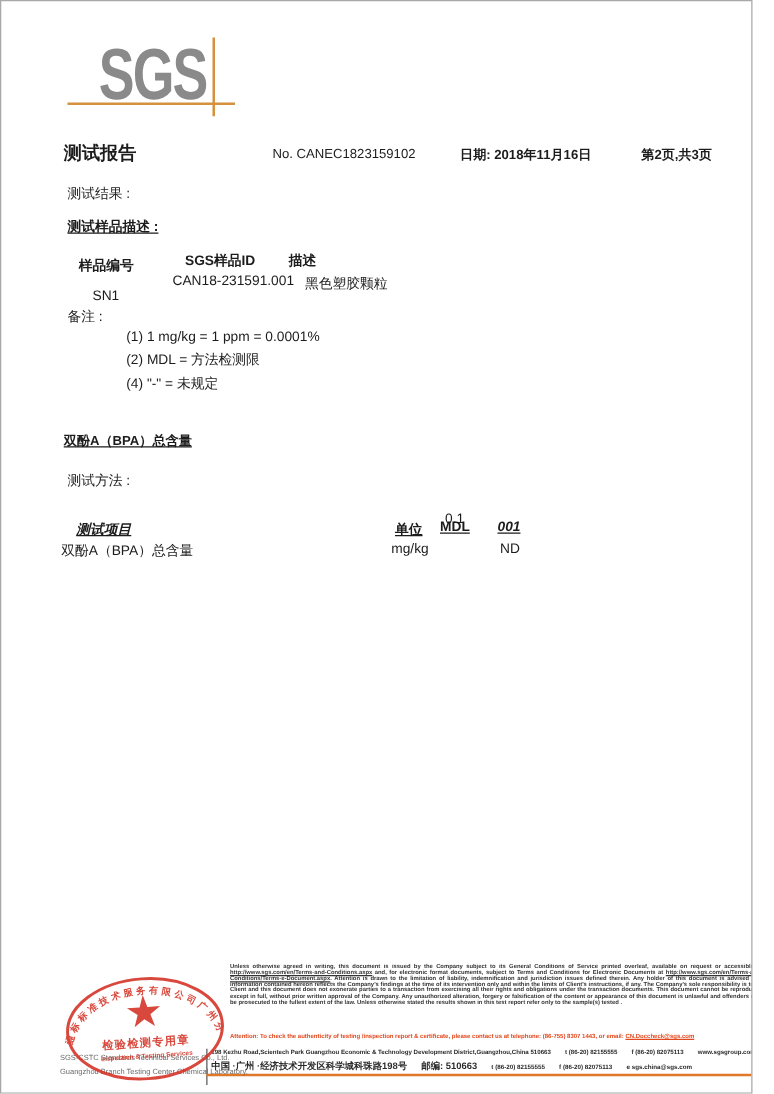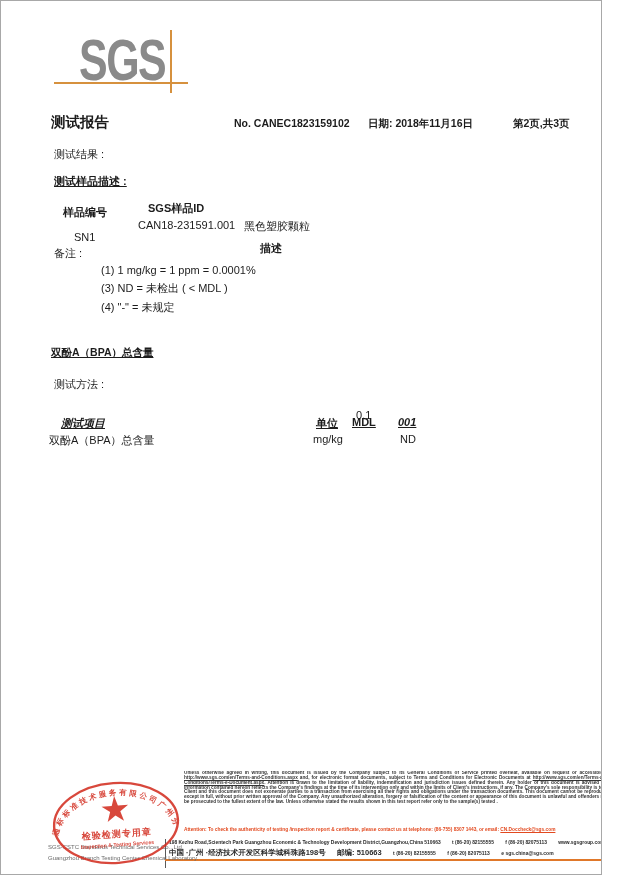--- a/index.html
+++ b/index.html
@@ -11,29 +11,29 @@
   .abs{position:absolute;}
   
   .logo-text{
     left:78px;top:34px;font-size:58px;line-height:50px;font-weight:bold;
     color:#8a8a8a;letter-spacing:-2px;transform:scaleX(0.74);transform-origin:left top;
   }
   .logo-hline{left:53px;top:81px;width:134px;height:2px;background:#d6913e;}
   .logo-vline{left:169px;top:29px;width:2px;height:63px;background:#d6913e;}
   
   .doc-title{left:50px;top:112px;font-size:14.5px;font-weight:bold;}
-  .report-no{left:233px;top:116px;font-size:10.5px;font-weight:bold;}
+  .report-no{left:217px;top:116px;font-size:10.5px;font-weight:normal;}
   .report-date{left:367px;top:116px;font-size:10.5px;font-weight:bold;}
   .page-info{left:512px;top:116px;font-size:10.5px;font-weight:bold;}
   
   .body-text{font-size:11px;}
   .results-label{left:53px;top:146px;}
   .sample-heading{left:53px;top:173px;font-weight:bold;text-decoration:underline;}
   .col-head{font-weight:bold;}
-  .s-c1h{left:62px;top:204px;} .s-c2h{left:147px;top:200px;} .s-c3h{left:259px;top:200px;margin-top:40px;}
+  .s-c1h{left:62px;top:204px;} .s-c2h{left:147px;top:200px;} .s-c3h{left:230px;top:200px;}
   .s-c1{left:73px;top:218px;margin-top:12px;}  .s-c2{left:137px;top:218px;}  .s-c3{left:243px;top:218px;}
   .remarks-label{left:53px;top:245px;}
   .notes{left:100px;top:260px;line-height:18.4px;}
   .bpa-heading{left:50px;top:345px;font-size:10.5px;font-weight:bold;text-decoration:underline;}
   .method-label{left:53px;top:376px;}
   .method-text{left:115px;top:374px;width:478px;line-height:19.5px;}
   .t2-head{font-weight:bold;text-decoration:underline;}
   .t2-c1h{left:60px;top:415px;font-style:italic;} .t2-c2h{left:315px;top:415px;}
   .t2-c3h{left:351px;top:415px;} .t2-c4h{left:397px;top:415px;font-style:italic;}
   .t2-c1{left:48px;top:432px;} .t2-c2{left:312px;top:432px;}
@@ -79,21 +79,21 @@
   <div class="abs body-text col-head s-c1h">样品编号</div>
   <div class="abs body-text col-head s-c2h">SGS样品ID</div>
   <div class="abs body-text col-head s-c3h">描述</div>
   <div class="abs body-text s-c1">SN1</div>
   <div class="abs body-text s-c2">CAN18-231591.001</div>
   <div class="abs body-text s-c3">黑色塑胶颗粒</div>
 
   <div class="abs body-text remarks-label">备注 :</div>
   <div class="abs body-text notes">
     <div>(1) 1 mg/kg = 1 ppm = 0.0001%</div>
-    <div>(3) ND = 未检出 ( &lt; MDL )</div>
+    <div>(2) MDL = 方法检测限</div>
     <div>(4) "-" = 未规定</div>
   </div>
 
   <div class="abs bpa-heading">双酚A（BPA）总含量</div>
   <div class="abs body-text method-label">测试方法 :</div>
 
   <div class="abs body-text t2-head t2-c1h">测试项目</div>
   <div class="abs body-text t2-head t2-c2h">单位</div>
   <div class="abs body-text t2-head t2-c3h">MDL</div>
   <div class="abs body-text t2-head t2-c4h">001</div>

